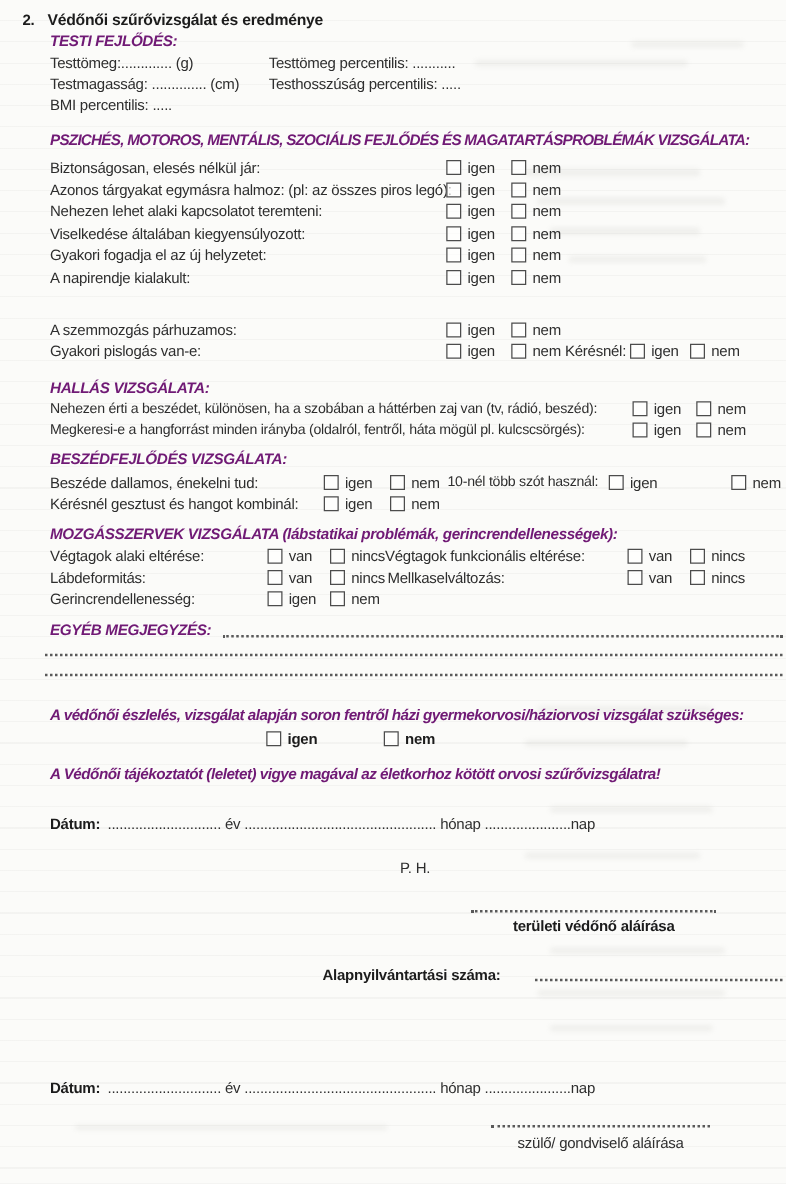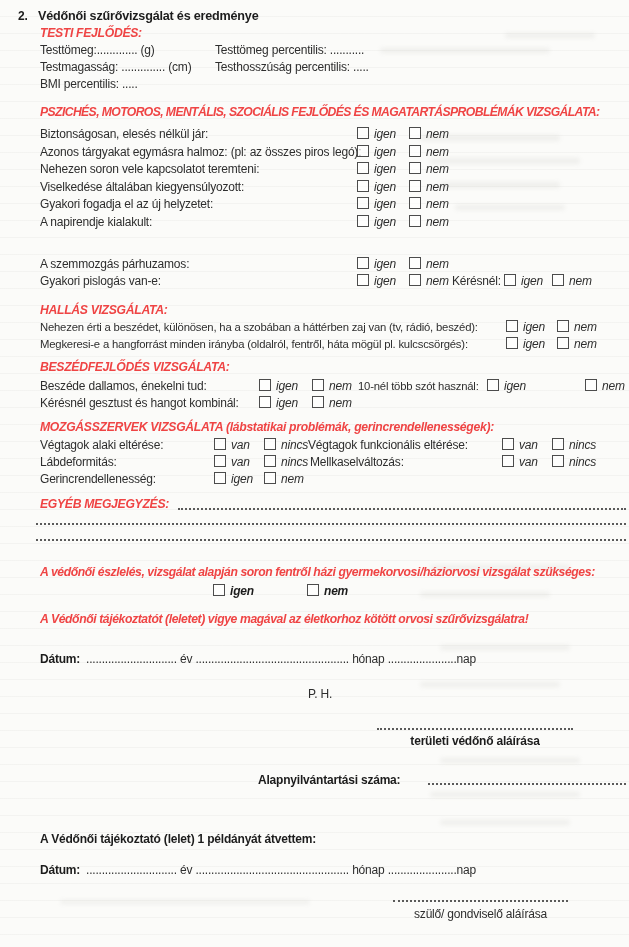--- a/index.html
+++ b/index.html
@@ -9,23 +9,23 @@
     font-family:"Liberation Sans",sans-serif;
     color:#2e2e2e;font-size:12px;letter-spacing:-0.2px;
   }
   
   .page::before{
     content:"";position:absolute;inset:0;pointer-events:none;
     background:repeating-linear-gradient(180deg,transparent 0 16px,rgba(110,110,105,0.055) 16px 17px);
   }
   .row{position:absolute;left:0;width:629px;height:17px;}
   .lbl{position:absolute;top:0;line-height:16px;white-space:nowrap;}
-  .h{font-weight:bold;font-style:italic;color:#ef4444;letter-spacing:-0.3px;font-size:12.2px;}
+  .h{font-weight:bold;font-style:italic;color:#701a75;letter-spacing:-0.3px;font-size:12.2px;}
   .b{font-weight:bold;color:#1c1c1c;}
-  .cbg{position:absolute;top:1px;display:inline-flex;gap:5px;line-height:14px;font-style:italic;}
+  .cbg{position:absolute;top:1px;display:inline-flex;align-items:center;gap:5px;line-height:14px;}
   .box{width:10px;height:10px;border:1.3px solid #4c4c4c;background:rgba(255,255,255,0.65);flex:0 0 auto;}
   .cbl{white-space:nowrap;}
   .leader{position:absolute;border-bottom:2px dotted #5a5a5a;height:1px;}
   .ghost{position:absolute;background:#9a9a92;opacity:0.12;filter:blur(2px);border-radius:2px;pointer-events:none;}
   .small{font-size:11.3px;}
   .center{text-align:center;}
 </style>
 </head>
 <body>
 
@@ -86,21 +86,21 @@
     <span class="cbg" style="left:357px">
         <span class="box"></span>
         <span class="cbl">igen</span>
       </span>
     <span class="cbg" style="left:409px">
         <span class="box"></span>
         <span class="cbl">nem</span>
       </span>
   </div>
   <div class="row" style="top:161px">
-    <span class="lbl" style="left:40px">Nehezen soron vele kapcsolatot teremteni:</span>
+    <span class="lbl" style="left:40px">Nehezen lehet alaki kapcsolatot teremteni:</span>
     <span class="cbg" style="left:357px">
         <span class="box"></span>
         <span class="cbl">igen</span>
       </span>
     <span class="cbg" style="left:409px">
         <span class="box"></span>
         <span class="cbl">nem</span>
       </span>
   </div>
   <div class="row" style="top:179px">
@@ -309,36 +309,33 @@
   <div class="row" style="top:611px">
       <span class="lbl h" style="left:40px;letter-spacing:-0.4px">A Védőnői tájékoztatót (leletet) vigye magával az életkorhoz kötött orvosi szűrővizsgálatra!</span>
     </div>
 
   <div class="row" style="top:651px">
     <span class="lbl b" style="left:40px">Dátum:</span>
     <span class="lbl" style="left:86px">............................. év ................................................. hónap ......................nap</span>
   </div>
 
   <div class="row" style="top:686px">
-      <span class="lbl" style="left:308px">P. H.</span>
+      <span class="lbl" style="left:320px">P. H.</span>
     </div>
 
   <div class="leader" style="left:377px;width:196px;top:727px"></div>
   <div class="row" style="top:733px">
       <span class="lbl b center" style="left:377px;width:196px">területi védőnő aláírása</span>
     </div>
 
   <div class="row" style="top:772px">
     <span class="lbl b" style="left:258px">Alapnyilvántartási száma:</span>
     <span class="leader" style="left:428px;right:3px;top:10px"></span>
   </div>
 
-  <div class="row" style="top:831px">
-      <span class="lbl b" style="left:40px">A Védőnői tájékoztató (lelet) 1 példányát átvettem:</span>
-    </div>
 
   <div class="row" style="top:862px">
     <span class="lbl b" style="left:40px">Dátum:</span>
     <span class="lbl" style="left:86px">............................. év ................................................. hónap ......................nap</span>
   </div>
 
   <div class="leader" style="left:393px;width:175px;top:899px"></div>
   <div class="row" style="top:906px">
       <span class="lbl center" style="left:393px;width:175px">szülő/ gondviselő aláírása</span>
     </div>

